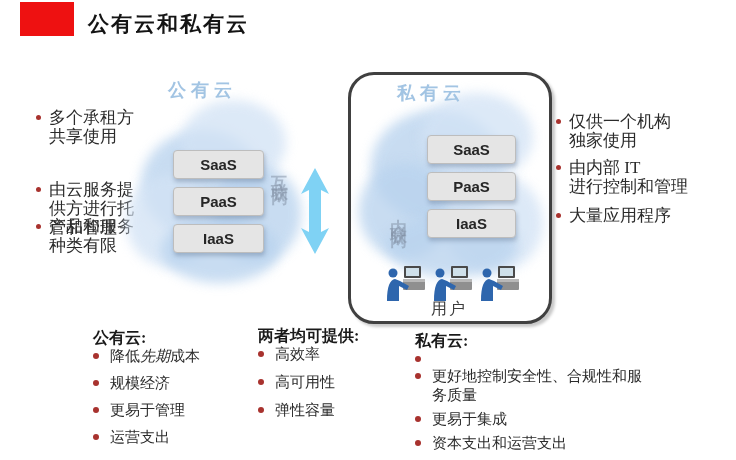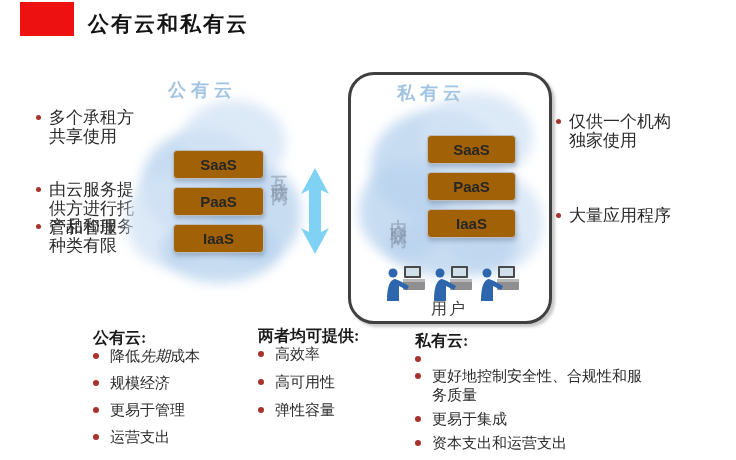--- a/index.html
+++ b/index.html
@@ -12,21 +12,21 @@
   .page-title{left:88px;top:10px;font-family:"Liberation Sans",sans-serif;
               font-size:21px;font-weight:bold;color:#141414;letter-spacing:2px;}
 
   
   .puff{position:absolute;background:#b9d3ee;border-radius:50%;filter:blur(6px);opacity:.78;}
   .puff.lt{background:#d3e3f5;}
   .cloud-label{font-family:"Liberation Sans",sans-serif;font-size:18px;font-weight:bold;
                color:#a2c4e3;letter-spacing:5px;}
   .net-label{writing-mode:vertical-rl;text-orientation:upright;font-size:17px;font-weight:bold;
              color:rgba(125,140,160,.5);letter-spacing:7px;}
-  .layer-box{width:89px;height:27px;background:#a16207;border:1px solid #bdbdbd;border-radius:4px;
+  .layer-box{width:89px;height:27px;background:#e5e5e5;border:1px solid #bdbdbd;border-radius:4px;
              box-shadow:1px 3px 4px rgba(80,100,130,.35);display:flex;align-items:center;justify-content:center;
              font-family:"Liberation Sans",sans-serif;font-weight:bold;font-size:15px;color:#262626;}
   .private-box{left:348px;top:72px;width:198px;height:246px;border:3px solid #404040;border-radius:26px;
                background:#fff;box-shadow:3px 3px 3px rgba(0,0,0,.22);overflow:hidden;text-align:center;}
   .users-label{font-size:16px;color:#3c3c3c;letter-spacing:2px;}
 
   
   .side-item{display:flex;gap:8px;font-size:17px;line-height:19px;color:#2b2b2b;}
   .dot{flex:0 0 auto;width:5px;height:5px;border-radius:50%;background:#a8322e;margin-top:7px;}
   .side-item .txt{display:block;}
@@ -115,20 +115,27 @@
       <circle cx="8" cy="8" r="4.5" fill="#2e66ad"></circle>
       <path d="M2,36 C2,21 5,15 10,14 L15,16 L24,21 L22,25 L14,21 L14,36 Z" fill="#2e66ad"></path>
     </svg>
     <div class="abs users-label" style="left:80px;top:224px;">用户</div>
   </div>
 
   <div class="abs side-item" style="left:556px;top:112px;">
     <span class="dot"></span>
     <span class="txt" style="width:112px;">仅供一个机构独家使用</span>
   </div>
+  <div class="abs side-item" style="left:556px;top:158px;">
+    <span class="dot"></span>
+    <span class="txt" style="width:120px;">
+        <span style="display:block;">由内部 IT</span>
+        <span style="display:block;">进行控制和管理</span>
+      </span>
+  </div>
   <div class="abs side-item" style="left:556px;top:206px;">
     <span class="dot"></span>
     <span class="txt" style="width:120px;">大量应用程序</span>
   </div>
 
   <div class="abs" style="left:93px;top:328px;width:165px;">
     <div class="cmp-heading">公有云:</div>
     <div class="cmp-item">
       <span class="dot"></span>
       <span><span>降低</span><span class="em">先期</span><span>成本</span></span>

